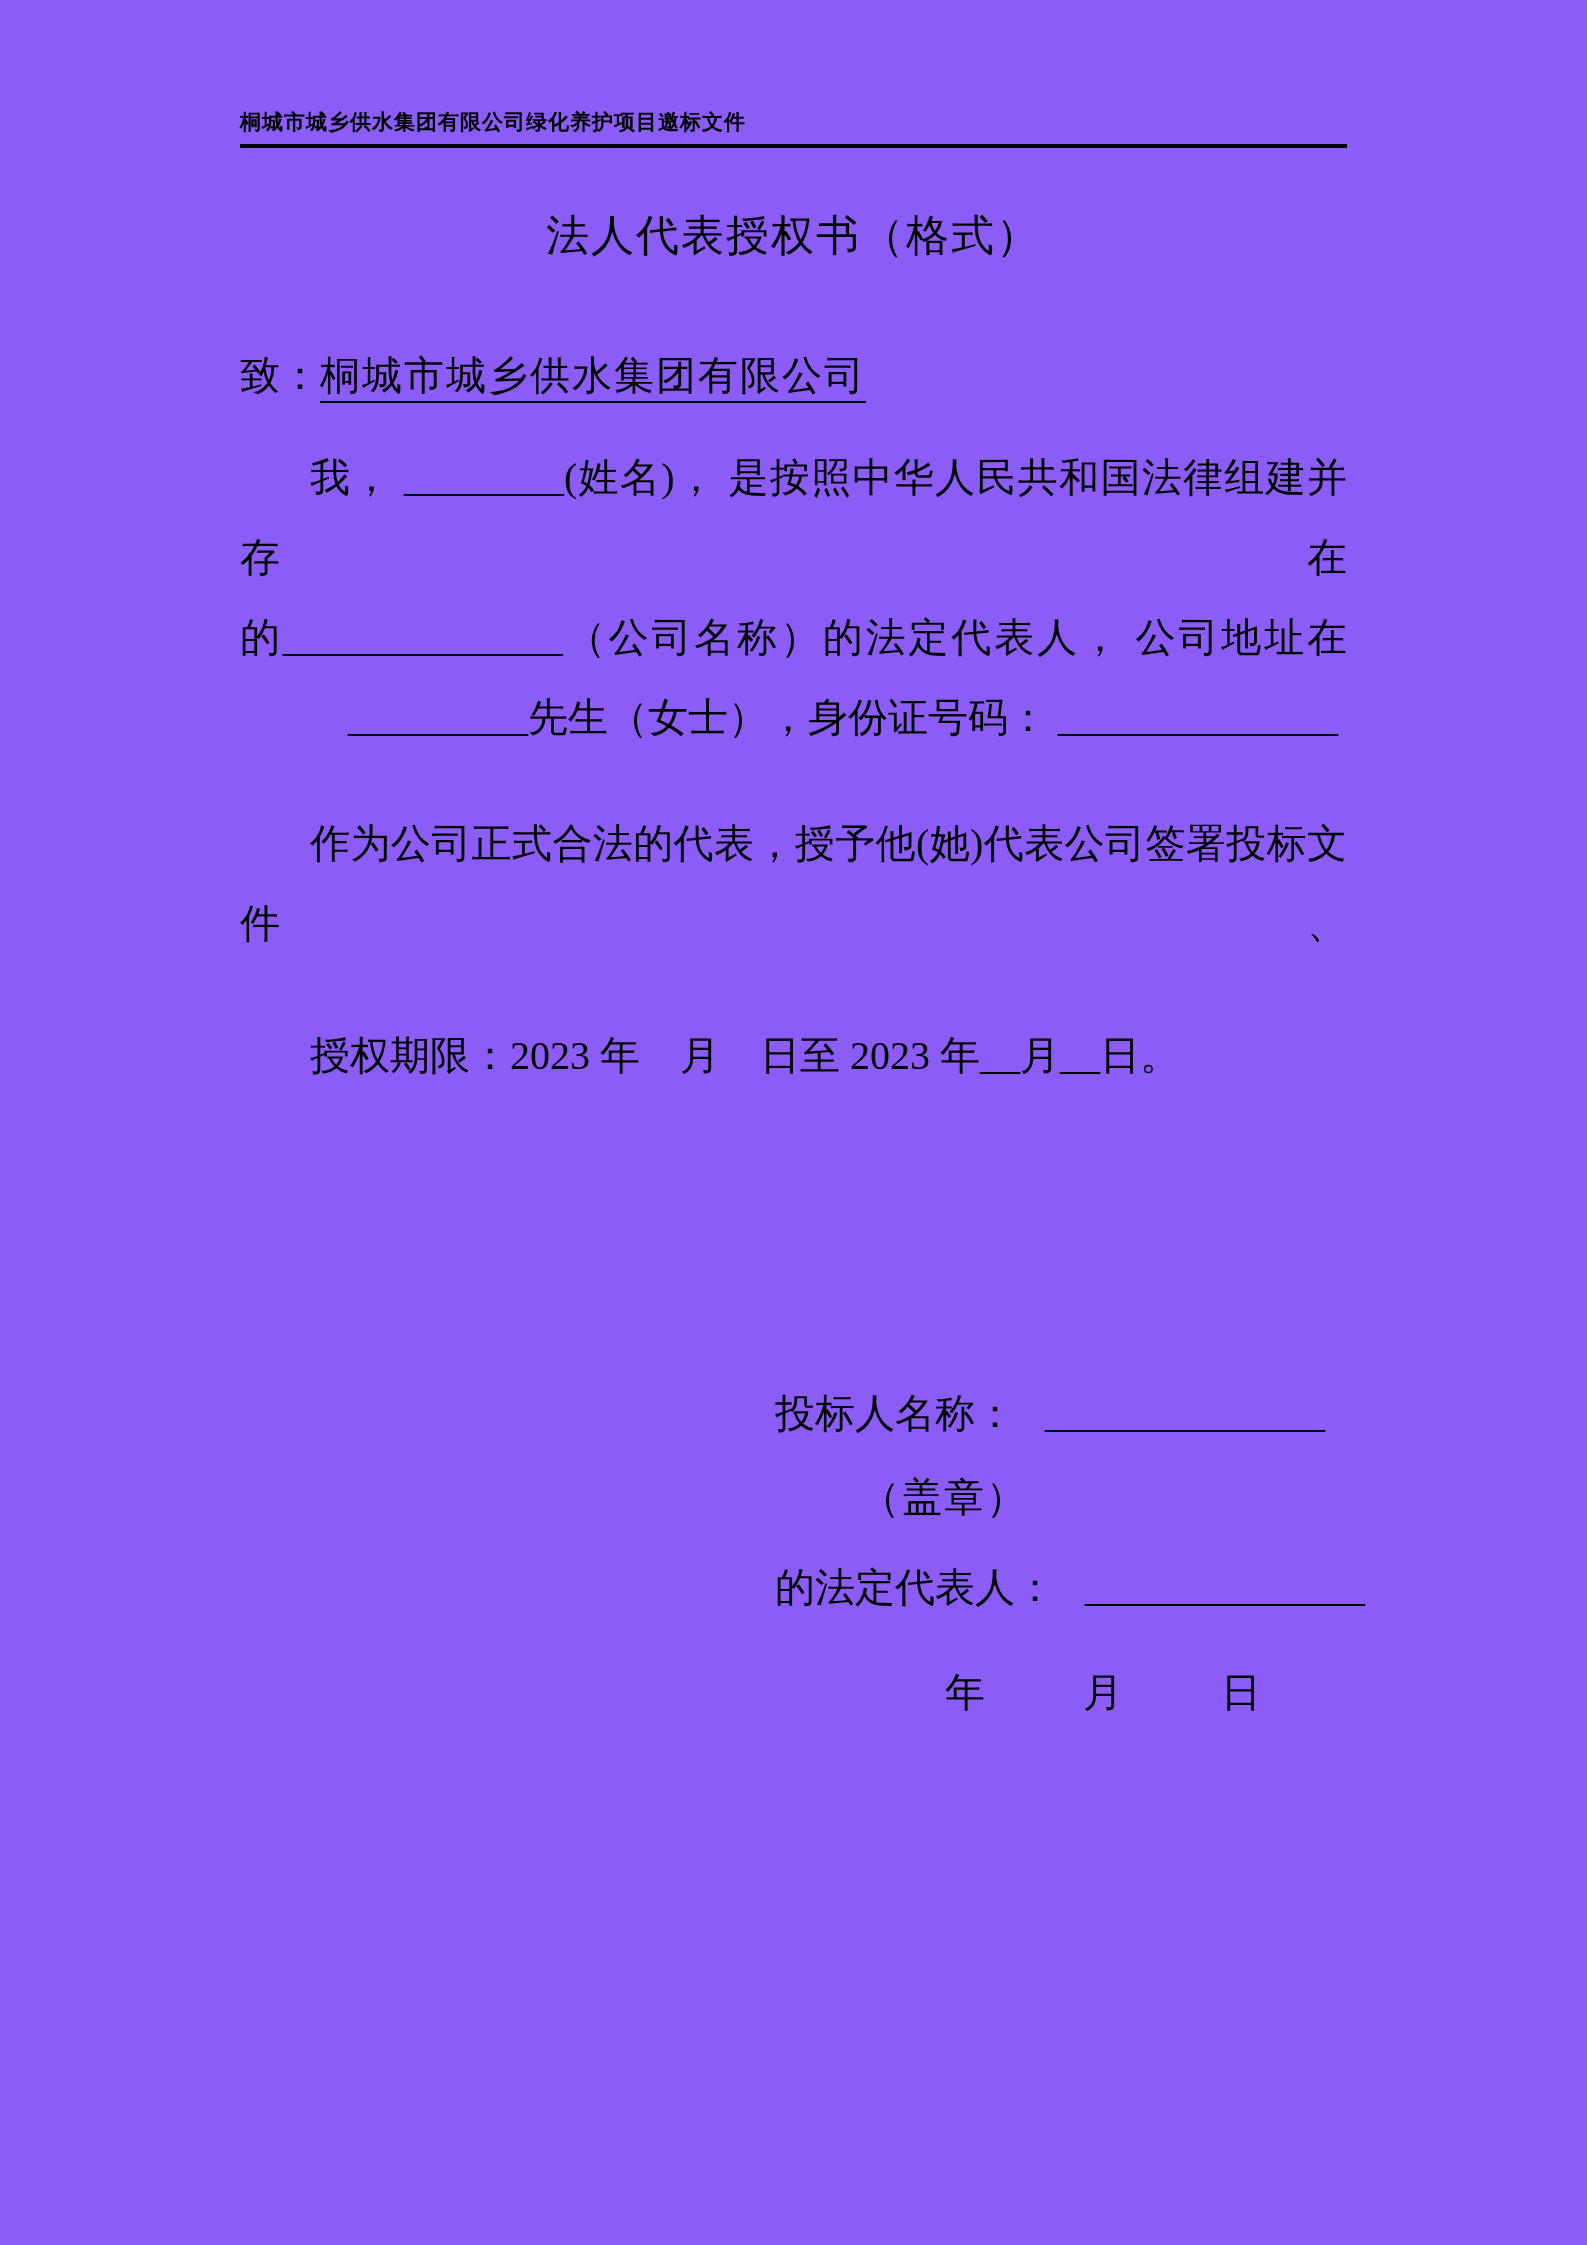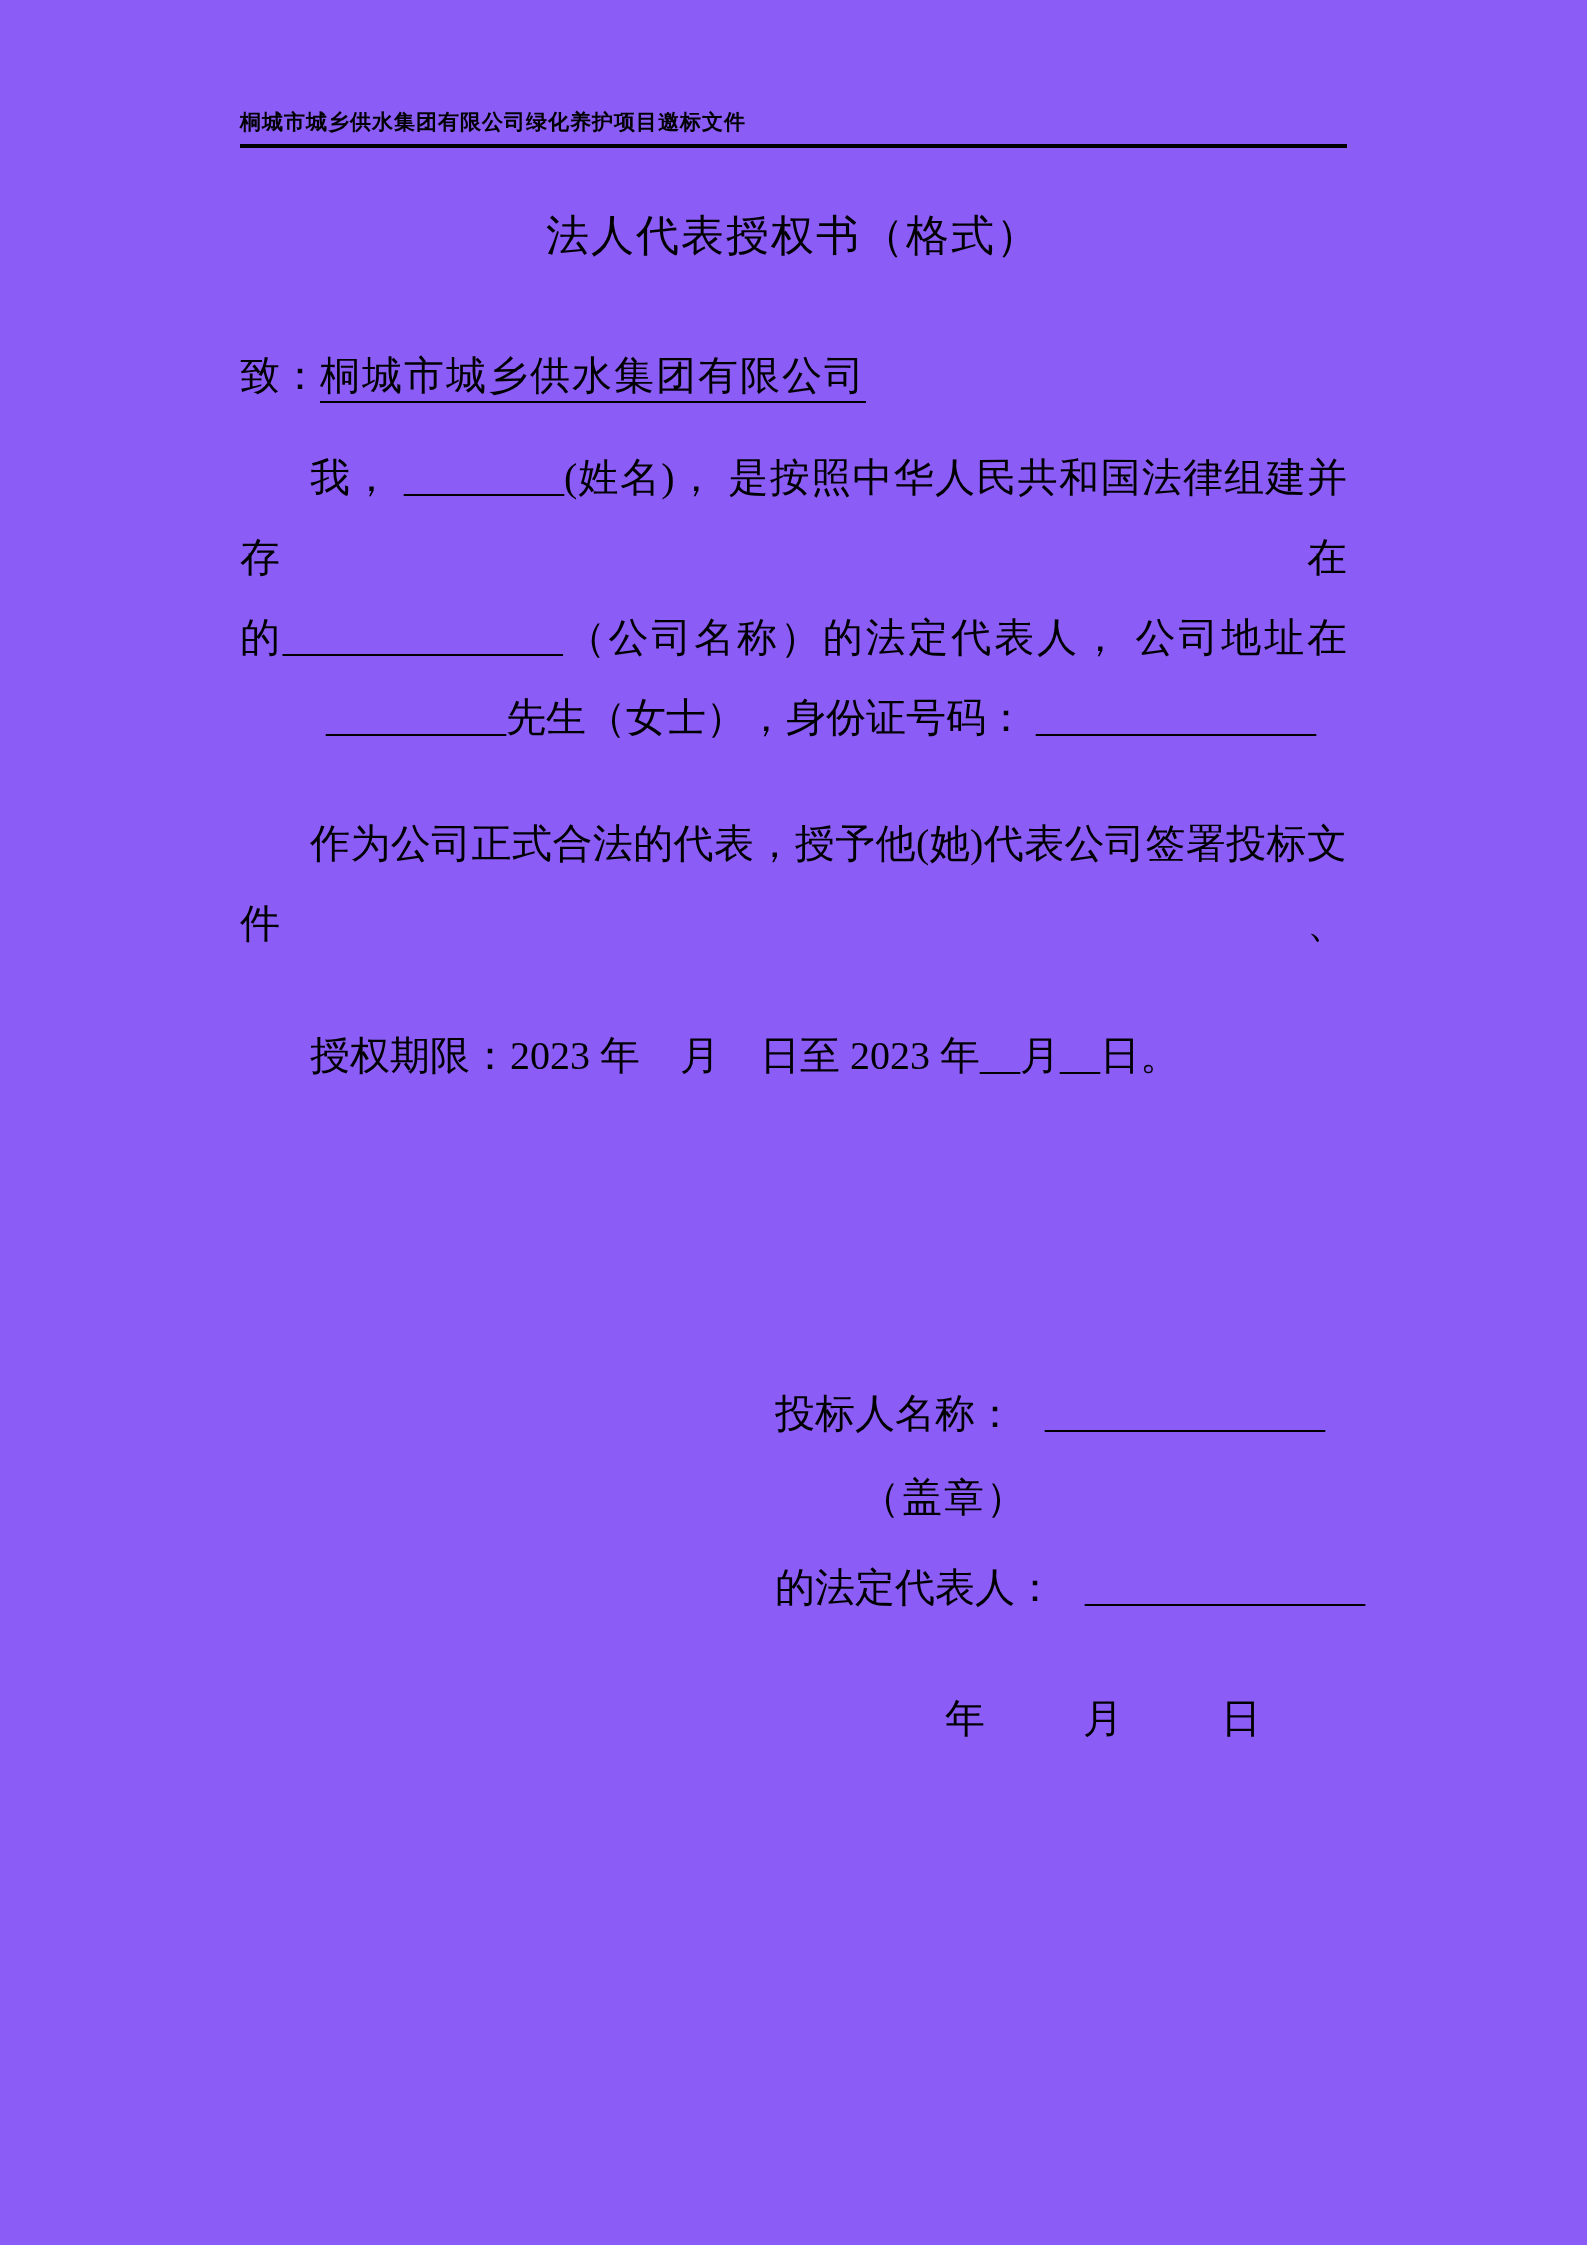--- a/index.html
+++ b/index.html
@@ -52,34 +52,34 @@
     line-height: 80px;
     white-space: nowrap;
   }
   .wrapline { white-space: normal; }
   .justify-full {
     white-space: normal;
     text-align: justify;
     text-align-last: justify;
   }
   .indent-2 { text-indent: 70px; }
-  .ml-3 { margin-left: 86px; }
+  .ml-3 { margin-left: 108px; }
   .para2 { margin-top: 46px; }
   .term { margin-top: 52px; }
   
   .sig-block {
     margin-top: 290px;
     margin-left: 535px;
     font-size: 40px;
   }
   .sig-line { line-height: 56px; white-space: nowrap; }
   .sig-blank { margin-left: 30px; }
   .seal-line { margin-top: 28px; margin-left: 85px; letter-spacing: 2px; }
   .rep-line  { margin-top: 34px; }
-  .date-line { margin-top: 75px; margin-left: 170px; letter-spacing: 6px; }
+  .date-line { margin-top: 49px; margin-left: 170px; letter-spacing: 6px; }
 </style>
 </head>
 <body>
 
 <div class="page">
 
   <header class="page-header">
     <div class="header-text">桐城市城乡供水集团有限公司绿化养护项目邀标文件</div>
   </header>
 

